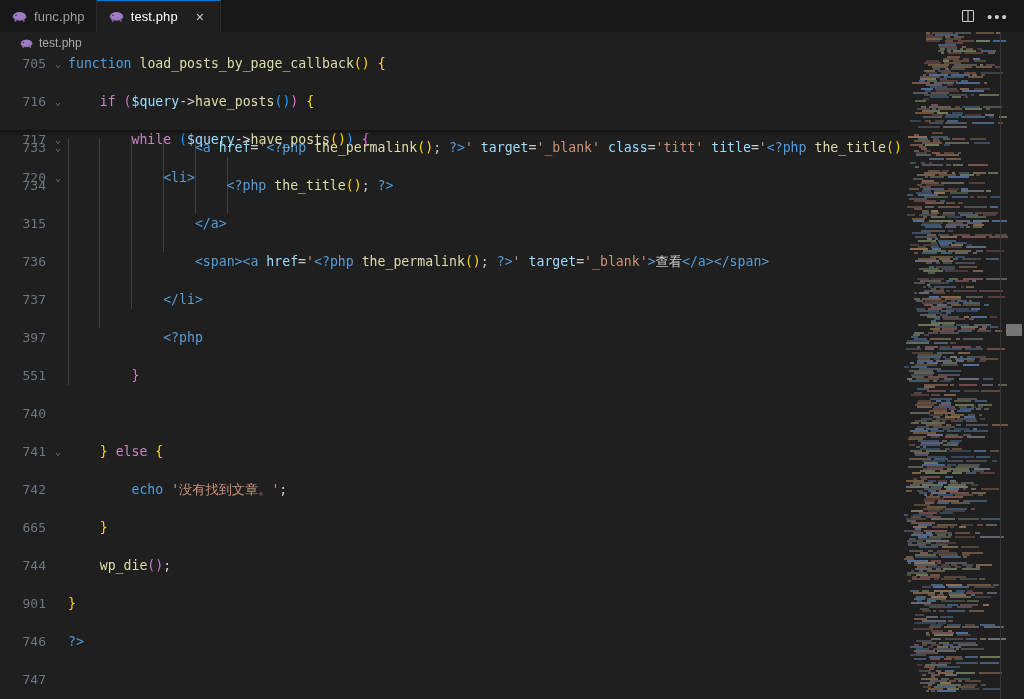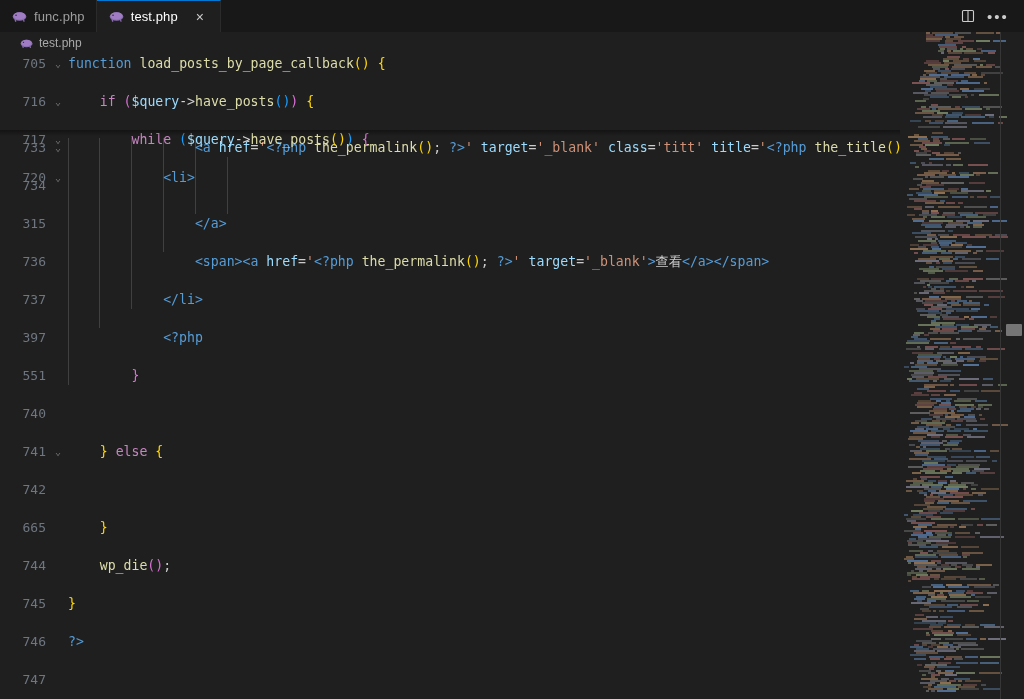--- a/index.html
+++ b/index.html
@@ -210,32 +210,32 @@
     <div class="guides-layer" id="guides-layer">
         <div class="guide" style="left: 67.72px; top: 0px; height: 247px;"></div>
         <div class="guide" style="left: 99.44px; top: 0px; height: 190px;"></div>
         <div class="guide" style="left: 131.16px; top: 0px; height: 171px;"></div>
         <div class="guide" style="left: 162.88px; top: 0px; height: 114px;"></div>
         <div class="guide" style="left: 194.6px; top: 0px; height: 76px;"></div>
         <div class="guide" style="left: 226.6px; top: 19px; height: 57px;"></div>
       </div>
     <div class="body-lines" id="body-lines">
         <div class="code-line" style="top: 0px;"><span class="ln">733</span><span class="fold">⌄</span><span class="ctext" style="left: 194.88px;"><span class="tag">&lt;a </span><span class="atr">href</span><span class="pun">=</span><span class="str">'</span><span class="php">&lt;?php</span><span class="pun"> </span><span class="fn">the_permalink</span><span class="par">(</span><span class="par">)</span><span class="pun">;</span><span class="pun"> </span><span class="php">?&gt;</span><span class="str">'</span><span class="pun"> </span><span class="atr">target</span><span class="pun">=</span><span class="str">'_blank'</span><span class="pun"> </span><span class="atr">class</span><span class="pun">=</span><span class="str">'titt'</span><span class="pun"> </span><span class="atr">title</span><span class="pun">=</span><span class="str">'</span><span class="php">&lt;?php</span><span class="pun"> </span><span class="fn">the_title</span><span class="par">(</span><span class="par">)</span></span></div>
-        <div class="code-line" style="top: 19px;"><span class="ln">734</span></div>
+        <div class="code-line" style="top: 19px;"><span class="ln">734</span><span class="ctext" style="left: 226.6px;"><span class="php">&lt;?php</span><span class="pun"> </span><span class="fn">the_title</span><span class="par">(</span><span class="par">)</span><span class="pun">;</span><span class="pun"> </span><span class="php">?&gt;</span></span></div>
         <div class="code-line" style="top: 38px;"><span class="ln">315</span><span class="ctext" style="left: 194.88px;"><span class="tag">&lt;/a&gt;</span></span></div>
         <div class="code-line" style="top: 57px;"><span class="ln">736</span><span class="ctext" style="left: 194.88px;"><span class="tag">&lt;span&gt;</span><span class="tag">&lt;a </span><span class="atr">href</span><span class="pun">=</span><span class="str">'</span><span class="php">&lt;?php</span><span class="pun"> </span><span class="fn">the_permalink</span><span class="par">(</span><span class="par">)</span><span class="pun">;</span><span class="pun"> </span><span class="php">?&gt;</span><span class="str">'</span><span class="pun"> </span><span class="atr">target</span><span class="pun">=</span><span class="str">'_blank'</span><span class="tag">&gt;</span><span class="pun">查看</span><span class="tag">&lt;/a&gt;</span><span class="tag">&lt;/span&gt;</span></span></div>
         <div class="code-line" style="top: 76px;"><span class="ln">737</span><span class="ctext" style="left: 163.16px;"><span class="tag">&lt;/li&gt;</span></span></div>
         <div class="code-line" style="top: 95px;"><span class="ln">397</span><span class="ctext" style="left: 163.16px;"><span class="php">&lt;?php</span></span></div>
         <div class="code-line" style="top: 114px;"><span class="ln">551</span><span class="ctext" style="left: 131.44px;"><span class="pap">}</span></span></div>
         <div class="code-line" style="top: 133px;"><span class="ln">740</span></div>
         <div class="code-line" style="top: 152px;"><span class="ln">741</span><span class="fold">⌄</span><span class="ctext" style="left: 99.72px;"><span class="par">}</span><span class="pun"> </span><span class="k">else </span><span class="par">{</span></span></div>
-        <div class="code-line" style="top: 171px;"><span class="ln">742</span></div>
+        <div class="code-line" style="top: 171px;"><span class="ln">742</span><span class="ctext" style="left: 131.44px;"><span class="kb">echo </span><span class="str">'没有找到文章。'</span><span class="pun">;</span></span></div>
         <div class="code-line" style="top: 190px;"><span class="ln">665</span><span class="ctext" style="left: 99.72px;"><span class="par">}</span></span></div>
         <div class="code-line" style="top: 209px;"><span class="ln">744</span><span class="ctext" style="left: 99.72px;"><span class="fn">wp_die</span><span class="pap">(</span><span class="pap">)</span><span class="pun">;</span></span></div>
-        <div class="code-line" style="top: 228px;"><span class="ln">745</span><span class="ctext" style="left: 68px;"><span class="par">}</span></span></div>
+        <div class="code-line" style="top: 228px;"><span class="ln">901</span><span class="ctext" style="left: 68px;"><span class="par">}</span></span></div>
         <div class="code-line" style="top: 247px;"><span class="ln">746</span><span class="ctext" style="left: 68px;"><span class="php">?&gt;</span></span></div>
         <div class="code-line" style="top: 266px;"><span class="ln">747</span><span class="ctext" style="left: 68px;"></span></div>
       </div>
     <div class="sticky" id="sticky-lines" style="height: 76px;">
         <div class="code-line" style="top: 0px;"><span class="ln">705</span><span class="fold">⌄</span><span class="ctext" style="left: 68px;"><span class="kb">function </span><span class="fn">load_posts_by_page_callback</span><span class="par">(</span><span class="par">)</span><span class="pun"> </span><span class="brk">{</span></span></div>
         <div class="code-line" style="top: 19px;"><span class="ln">716</span><span class="fold">⌄</span><span class="ctext" style="left: 99.72px;"><span class="k">if </span><span class="pap">(</span><span class="var">$query</span><span class="op">-&gt;</span><span class="fn">have_posts</span><span class="pab">(</span><span class="pab">)</span><span class="pap">)</span><span class="pun"> </span><span class="par">{</span></span></div>
         <div class="code-line" style="top: 38px;"><span class="ln">717</span><span class="fold">⌄</span><span class="ctext" style="left: 131.44px;"><span class="k">while </span><span class="pab">(</span><span class="var">$query</span><span class="op">-&gt;</span><span class="fn">have_posts</span><span class="par">(</span><span class="par">)</span><span class="pab">)</span><span class="pun"> </span><span class="pap">{</span></span></div>
         <div class="code-line" style="top: 57px;"><span class="ln">720</span><span class="fold">⌄</span><span class="ctext" style="left: 163.16px;"><span class="tag">&lt;li&gt;</span></span></div>
       </div>
     <div class="sticky-shadow"></div>

